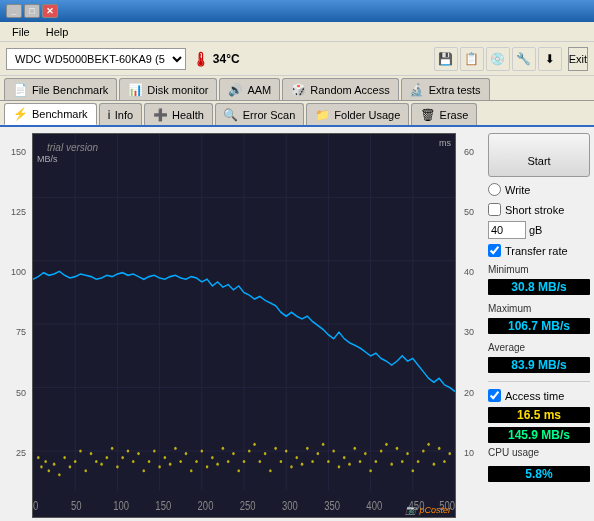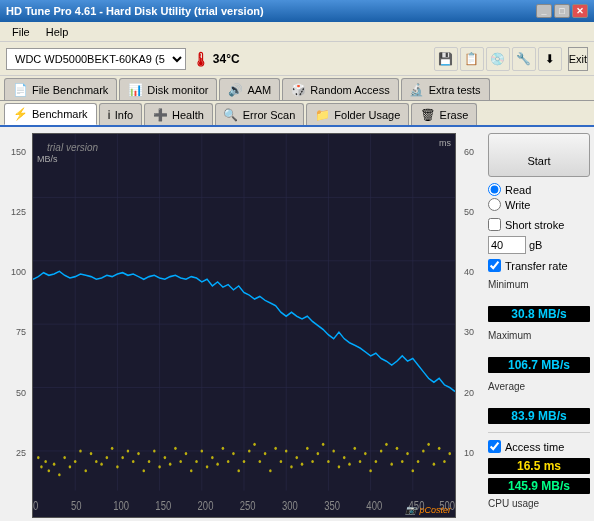--- a/index.html
+++ b/index.html
@@ -227,21 +227,21 @@
       background: white;
       font-size: 11px;
       padding: 0 2px;
     }
     .stat-group {
       margin: 2px 0;
     }
     .stat-label {
       font-size: 10px;
       color: #333;
-      margin-bottom: 16px;
+      margin-bottom: 4px;
     }
     .stat-value {
       background: #000;
       color: #00ccff;
       font-size: 12px;
       font-weight: bold;
       padding: 1px 4px;
       text-align: center;
       border-radius: 1px;
     }
@@ -257,21 +257,20 @@
       right: 4px;
       font-size: 9px;
       color: #ff8800;
       font-style: italic;
     }
   </style>
 </head>
 <body>
 
 <div class="title-bar">
-  <span>HD Tune Pro 4.61 - Hard Disk Utility (trial version)</span>
   <div class="title-bar-controls">
     <div class="title-btn">_</div>
     <div class="title-btn">□</div>
     <div class="title-btn close">✕</div>
   </div>
 </div>
 
 <div class="menu-bar">
   <span class="menu-item">File</span>
   <span class="menu-item">Help</span>
@@ -496,24 +495,20 @@
         <span></span>
       </div>
     </div>
   </div>
 
   <div class="right-panel">
     <button class="start-btn">Start</button>
 
     <div class="radio-group">
       <div class="radio-row">
-        <input type="radio" name="rwmode" checked="" style="">
-        <span>Read</span>
-      </div>
-      <div class="radio-row">
         <input type="radio" name="rwmode" style="">
         <span>Write</span>
       </div>
     </div>
 
     <div class="checkbox-row">
       <input type="checkbox" style="">
       <span>Short stroke</span>
     </div>
 

